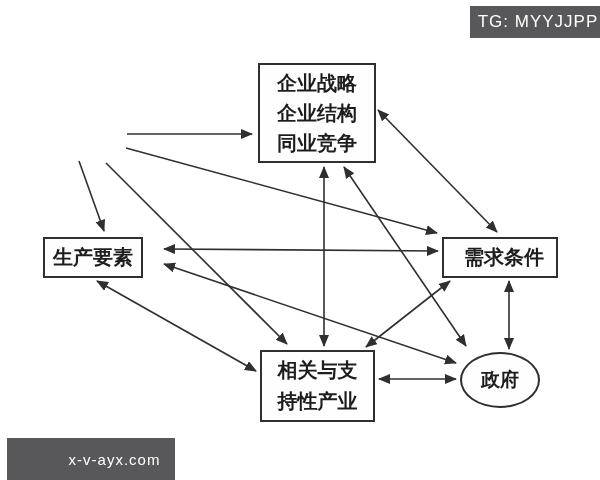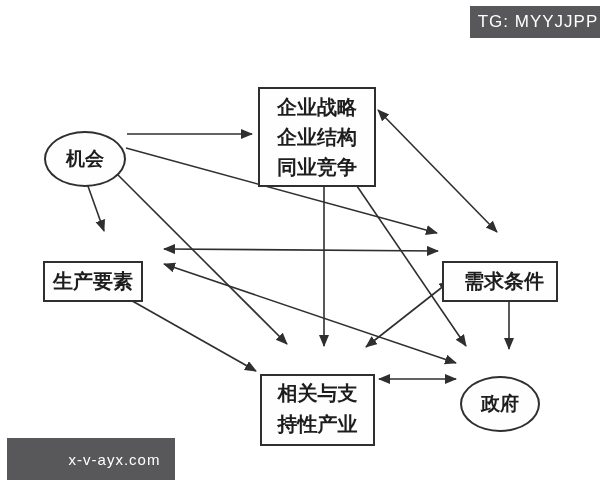--- a/index.html
+++ b/index.html
@@ -6,28 +6,28 @@
   body{
     width:600px;height:480px;position:relative;background:#ffffff;
     font-family:"Liberation Sans","DejaVu Sans",sans-serif;overflow:hidden;
   }
   .stage{position:absolute;left:0;top:0;width:600px;height:480px;}
   #edge-layer{position:absolute;left:0;top:0;width:600px;height:480px;z-index:1;}
   .node{
     position:absolute;z-index:2;box-sizing:border-box;
     display:flex;align-items:center;justify-content:center;text-align:center;
     background:#fefefe;border:2px solid #2f2f2f;color:#1d1d1d;
-    font-weight:bold;white-space:pre-line;margin-top:24px;
+    font-weight:bold;white-space:pre-line;
   }
   .node.ellipse{border-radius:50%;}
   #node-chance{left:44px;top:107px;width:82px;height:56px;font-size:19px;}
   #node-strategy{left:258px;top:63px;width:118px;height:100px;font-size:20px;line-height:30px;}
   #node-factors{left:43px;top:237px;width:100px;height:41px;font-size:20px;}
   #node-demand{left:442px;top:237px;width:116px;height:41px;font-size:20px;padding-left:8px;}
-  #node-related{left:260px;top:350px;width:115px;height:72px;font-size:20px;line-height:31px;font-family:Liberation Mono, monospace;}
+  #node-related{left:260px;top:350px;width:115px;height:72px;font-size:20px;line-height:31px;}
   #node-government{left:460px;top:352px;width:80px;height:56px;font-size:19px;}
   .badge{
     position:absolute;z-index:3;background:#58585a;color:#ffffff;
     display:flex;align-items:center;justify-content:center;letter-spacing:1px;
   }
   #badge-tg{left:470px;top:6px;width:136px;height:32px;font-size:17px;}
   #badge-site{left:7px;top:438px;width:121px;height:42px;font-size:15px;padding-left:47px;}
 </style>
 </head>
 <body>
@@ -48,21 +48,20 @@
       <line x1="324" y1="167" x2="324" y2="346" stroke="#2f2f2f" stroke-width="1.6" marker-end="url(#ah)" marker-start="url(#ah)"></line>
       <line x1="344" y1="167" x2="466" y2="346" stroke="#2f2f2f" stroke-width="1.6" marker-end="url(#ah)" marker-start="url(#ah)"></line>
       <line x1="164" y1="249" x2="438" y2="251" stroke="#2f2f2f" stroke-width="1.6" marker-end="url(#ah)" marker-start="url(#ah)"></line>
       <line x1="164" y1="264" x2="456" y2="363" stroke="#2f2f2f" stroke-width="1.6" marker-end="url(#ah)" marker-start="url(#ah)"></line>
       <line x1="97" y1="281" x2="256" y2="371" stroke="#2f2f2f" stroke-width="1.6" marker-end="url(#ah)" marker-start="url(#ah)"></line>
       <line x1="450" y1="281" x2="366" y2="347" stroke="#2f2f2f" stroke-width="1.6" marker-end="url(#ah)" marker-start="url(#ah)"></line>
       <line x1="509" y1="281" x2="509" y2="349" stroke="#2f2f2f" stroke-width="1.6" marker-end="url(#ah)" marker-start="url(#ah)"></line>
       <line x1="379" y1="379" x2="456" y2="379" stroke="#2f2f2f" stroke-width="1.6" marker-end="url(#ah)" marker-start="url(#ah)"></line>
     </svg>
 
-  <div class="node ellipse" id="node-chance">机会</div>
 
   <div class="node" id="node-strategy">企业战略
 企业结构
 同业竞争</div>
 
   <div class="node" id="node-factors">生产要素</div>
 
   <div class="node" id="node-demand">需求条件</div>
 
   <div class="node" id="node-related">相关与支

